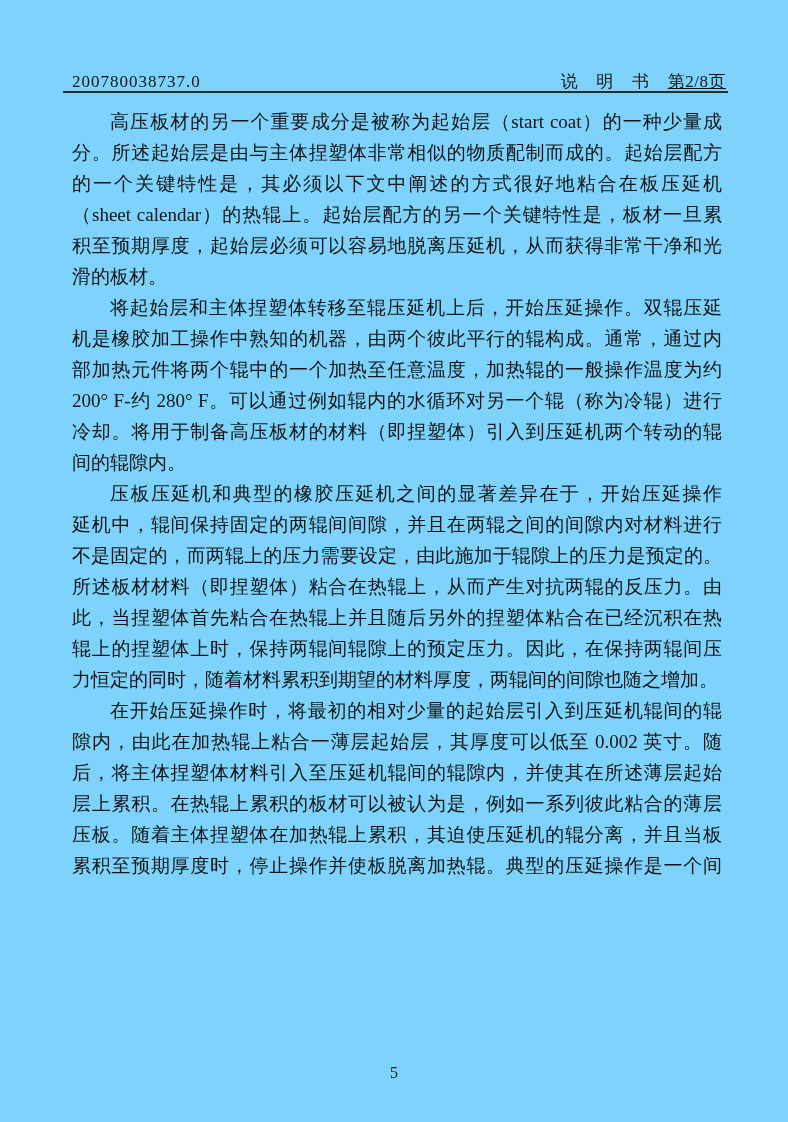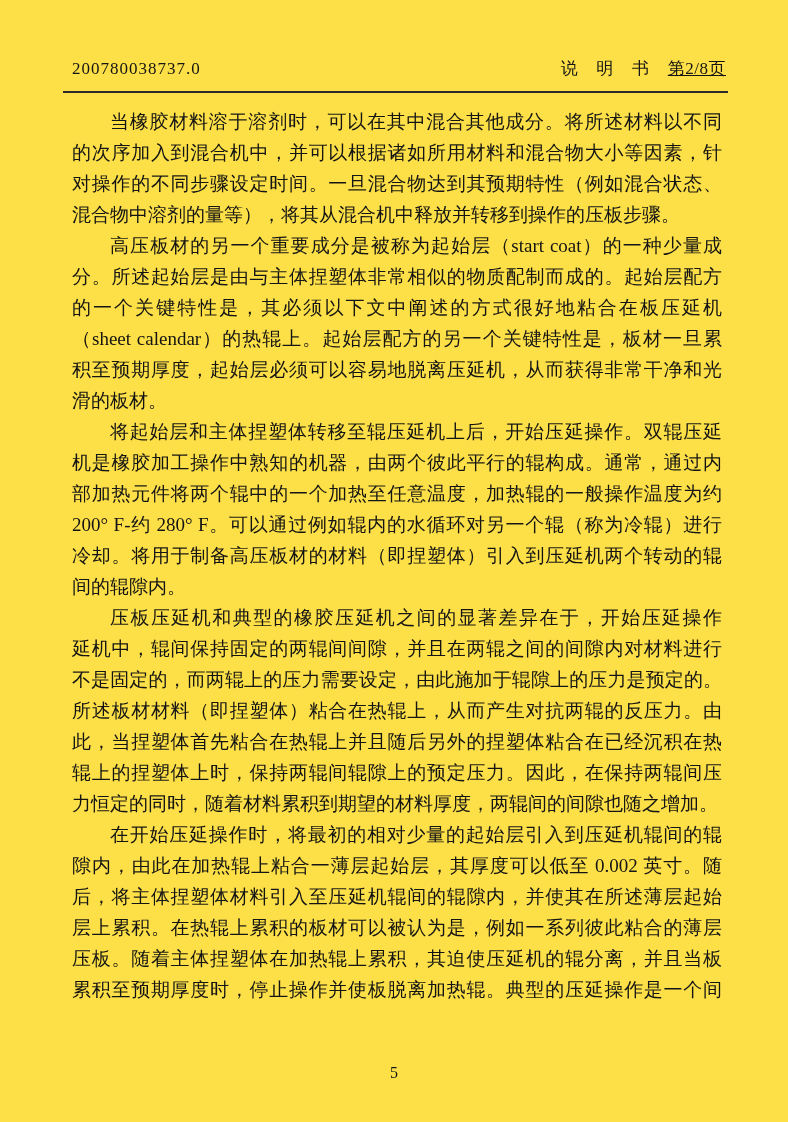--- a/index.html
+++ b/index.html
@@ -5,21 +5,21 @@
   html, body {
     margin: 0;
     padding: 0;
     background: #e8e8e8;
   }
   .page {
     position: relative;
     width: 788px;
     height: 1122px;
     margin: 0 auto;
-    background: #fde047;
+    background: #7dd3fc;
     color: #141414;
     font-family: "Liberation Serif", "DejaVu Serif", serif;
     overflow: hidden;
   }
   .header {
     position: absolute;
     top: 58px;
     left: 72px;
     right: 62px;
     display: flex;
@@ -27,20 +27,21 @@
     align-items: baseline;
     font-size: 17px;
     line-height: 22px;
   }
   .app-number {
     letter-spacing: 1px;
   }
   .header-right {
     display: flex;
     align-items: center;
+    margin-top: 13px;
   }
   .doc-title {
     letter-spacing: 1.1em;
   }
   .page-indicator {
     letter-spacing: 0.5px;
     text-decoration: underline;
   }
   .header-rule {
     position: absolute;
@@ -95,26 +96,20 @@
     <span class="header-right">
       <span class="doc-title">说明书</span>
       <span class="page-indicator">第2/8页</span>
     </span>
   </div>
 
   <div class="header-rule"></div>
 
   <div class="body-text">
 
-    <div class="para">
-      <div class="line indent">当橡胶材料溶于溶剂时，可以在其中混合其他成分。将所述材料以不同</div>
-      <div class="line">的次序加入到混合机中，并可以根据诸如所用材料和混合物大小等因素，针</div>
-      <div class="line">对操作的不同步骤设定时间。一旦混合物达到其预期特性（例如混合状态、</div>
-      <div class="line end">混合物中溶剂的量等），将其从混合机中释放并转移到操作的压板步骤。</div>
-    </div>
 
     <div class="para">
       <div class="line indent">高压板材的另一个重要成分是被称为起始层（start coat）的一种少量成</div>
       <div class="line">分。所述起始层是由与主体捏塑体非常相似的物质配制而成的。起始层配方</div>
       <div class="line">的一个关键特性是，其必须以下文中阐述的方式很好地粘合在板压延机</div>
       <div class="line">（sheet calendar）的热辊上。起始层配方的另一个关键特性是，板材一旦累</div>
       <div class="line">积至预期厚度，起始层必须可以容易地脱离压延机，从而获得非常干净和光</div>
       <div class="line end">滑的板材。</div>
     </div>
 

